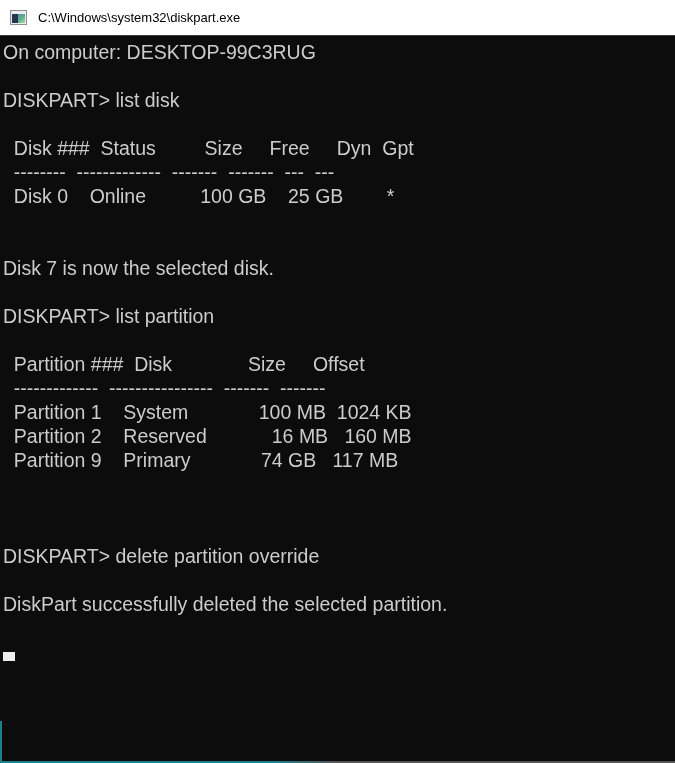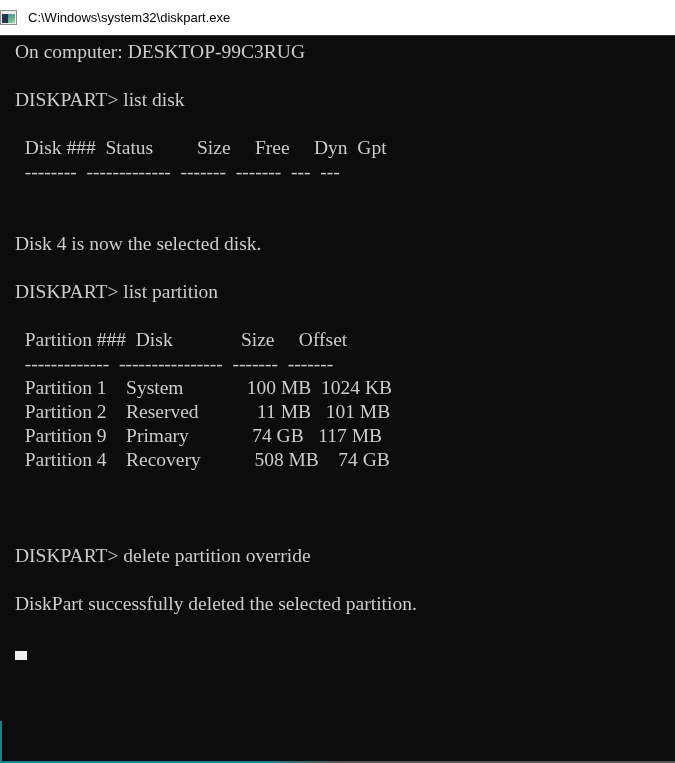--- a/index.html
+++ b/index.html
@@ -13,21 +13,21 @@
     height: 763px;
     overflow: hidden;
     background: var(--terminal-bg, #0c0c0c);
     font-family: "Liberation Sans", sans-serif;
   }
   .titlebar {
     height: 36px;
     background: var(--titlebar-bg, #ffffff);
     display: flex;
     align-items: center;
-    padding-left: 0;
+    padding-left: 10px;
     gap: 11px;
     box-sizing: border-box;
     border-bottom: 1px solid #3a3a3a;
   }
   .title-text {
     font-size: 13px;
     color: var(--titlebar-text, #000000);
     white-space: nowrap;
   }
   
@@ -52,26 +52,25 @@
     left: 7px; top: 3px; bottom: 1px; right: 1px;
     background: linear-gradient(145deg, #4e93a0 0%, #63b489 55%, #a8ddb0 100%);
   }
   .terminal {
     position: relative;
     height: 727px;
     box-sizing: border-box;
     padding: 4px 0 0 3px;
     background: var(--terminal-bg, #0c0c0c);
     color: var(--terminal-fg, #cccccc);
-    font-family: Liberation Serif, serif;
+    font-family: Liberation Sans, sans-serif;
     font-size: 19.5px;
     line-height: 24px;
     overflow: hidden;
     cursor: text;
-    margin-left: 12px;
   }
   .line {
     white-space: pre;
     min-height: 24px;
     height: 24px;
   }
   .cursor {
     display: inline-block;
     width: 12px;
     height: 9px;
@@ -113,32 +112,32 @@
   </div>
 
   <div class="terminal">
     <div>
         <div class="line">On computer: DESKTOP-99C3RUG</div>
         <div class="line"></div>
         <div class="line">DISKPART&gt; list disk</div>
         <div class="line"></div>
         <div class="line">  Disk ###  Status         Size     Free     Dyn  Gpt</div>
         <div class="line">  --------  -------------  -------  -------  ---  ---</div>
+        <div class="line">  Disk 0    Online          100 GB    25 GB        *</div>
         <div class="line"></div>
         <div class="line"></div>
-        <div class="line">Disk 4 is now the selected disk.</div>
+        <div class="line">Disk 7 is now the selected disk.</div>
         <div class="line"></div>
         <div class="line">DISKPART&gt; list partition</div>
         <div class="line"></div>
         <div class="line">  Partition ###  Disk              Size     Offset</div>
         <div class="line">  -------------  ----------------  -------  -------</div>
         <div class="line">  Partition 1    System             100 MB  1024 KB</div>
-        <div class="line">  Partition 2    Reserved            11 MB   101 MB</div>
+        <div class="line">  Partition 2    Reserved            16 MB   160 MB</div>
         <div class="line">  Partition 9    Primary             74 GB   117 MB</div>
-        <div class="line">  Partition 4    Recovery           508 MB    74 GB</div>
         <div class="line"></div>
         <div class="line"></div>
         <div class="line"></div>
         <div class="line">DISKPART&gt; delete partition override</div>
         <div class="line"></div>
         <div class="line">DiskPart successfully deleted the selected partition.</div>
         <div class="line"></div>
       </div>
     <div class="line"><span class="cursor"></span></div>
   </div>

